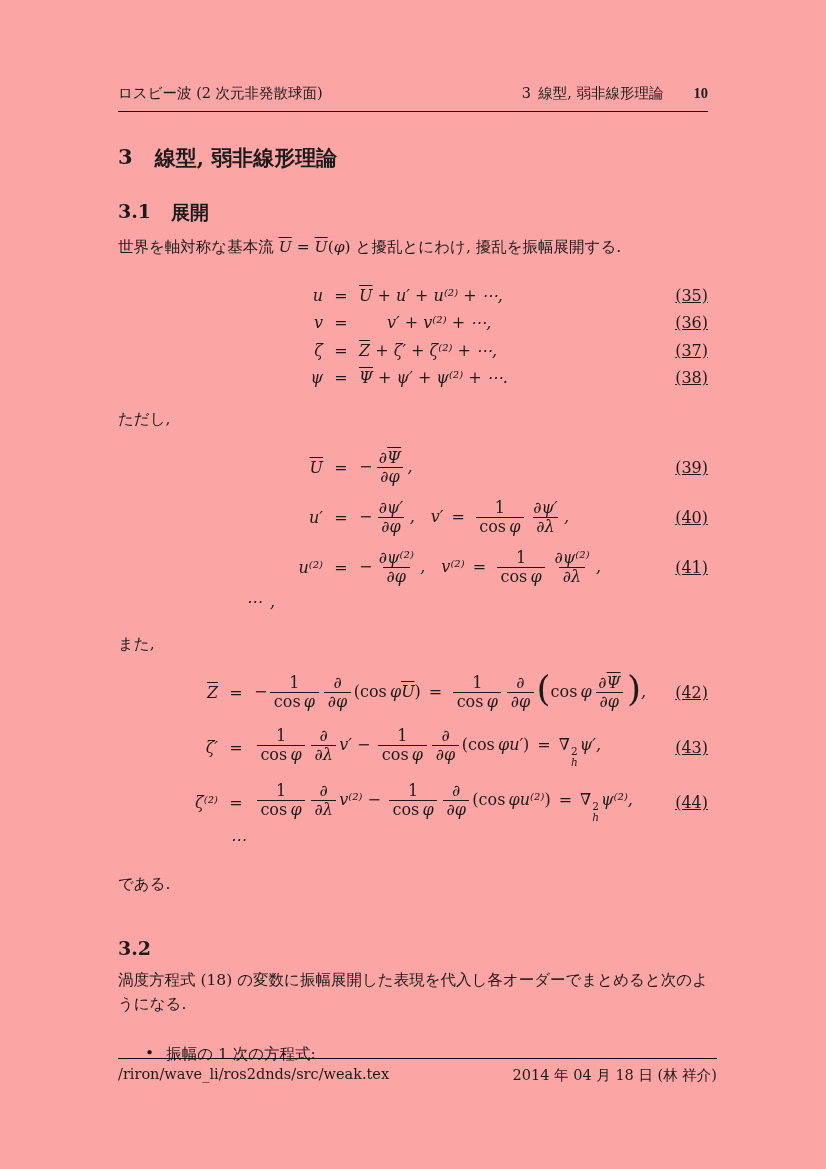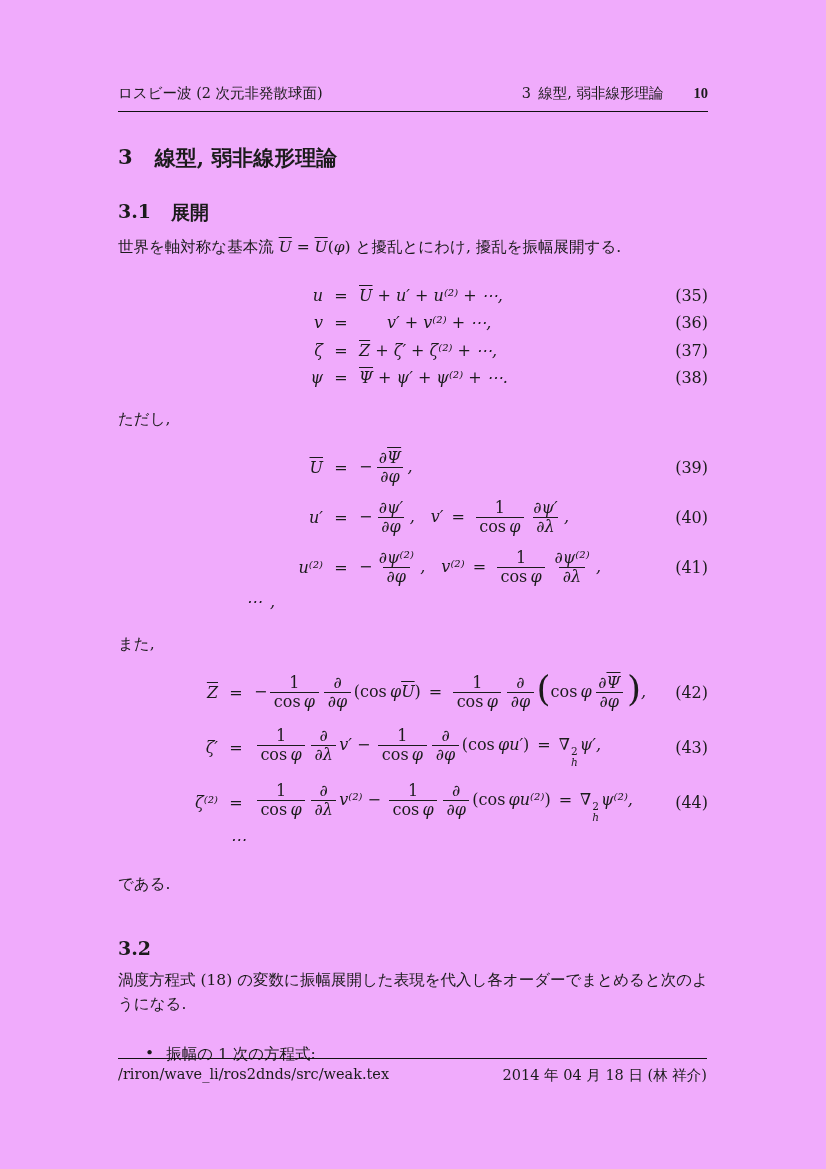--- a/index.html
+++ b/index.html
@@ -1,16 +1,16 @@
 <!DOCTYPE html>
 <html><head>
 <meta charset="utf-8">
 <style>
   html,body{margin:0;padding:0;background:#e8e8e8;}
-  .page{position:relative;width:826px;height:1169px;background:#f0abfc;color:#1b1b1b;
+  .page{position:relative;width:826px;height:1169px;background:#fca5a5;color:#1b1b1b;
         font-family:"DejaVu Serif","Liberation Serif",serif;overflow:hidden;margin:0 auto;}
   .content{margin:0 118px;}
 
   
   .header{margin-top:84px;display:flex;justify-content:space-between;align-items:baseline;
           font-size:14.5px;padding-bottom:8px;border-bottom:1.4px solid #111;}
   .header .hright{display:flex;gap:30px;align-items:baseline;}
   .header .pagenum{font-weight:bold;font-family:Liberation Serif, serif;}
 
   
@@ -31,37 +31,37 @@
   .frac .den{border-top:1px solid #1b1b1b;}
   .big{font-size:225%;font-style:normal;line-height:0;vertical-align:-0.1em;}
   .stack{display:inline-flex;flex-direction:column;align-items:flex-start;font-size:66%;
          line-height:1.05;vertical-align:-0.5em;margin:0 2px 0 1px;}
 
   .eqblock{font-size:16px;}
   .eqrow{display:grid;grid-template-columns:var(--c1) var(--c2) 1fr auto;align-items:center;}
   .eqrow .lhs{text-align:right;white-space:nowrap;}
   .eqrow .rel{text-align:center;}
   .eqrow .rhs{white-space:nowrap;}
-  .eqrow .no{text-align:left;font-style:normal;}
+  .eqrow .no{text-align:left;font-style:normal;text-decoration:underline;}
   .eqrow.eqcont{display:block;}
 
   .eq-expansion{--c1:205px;--c2:36px;margin-top:22px;}
   .eq-expansion .eqrow{min-height:27.5px;}
   .eq-velocity{--c1:205px;--c2:36px;margin-top:12px;}
   .eq-velocity .eqrow{min-height:50px;}
   .eq-velocity .eqrow.eqcont{min-height:24px;margin-left:128px;}
   .eq-vorticity{--c1:100px;--c2:36px;margin-top:10px;}
   .eq-vorticity .eqrow{min-height:55px;}
   .eq-vorticity .eqrow.eqcont{min-height:22px;margin-left:112px;}
 
   
   .bullet-line{margin:28px 0 0;font-size:15.5px;display:flex;gap:12px;padding-left:27px;}
 
   
-  .footer{position:absolute;left:118px;right:119px;top:1058px;border-top:1.3px solid #111;
+  .footer{position:absolute;left:118px;right:109px;top:1058px;border-top:1.3px solid #111;
           padding-top:7px;display:flex;justify-content:space-between;font-size:14.5px;}
 </style>
 </head>
 <body>
 
 <div class="page">
   <div class="content">
 
     <div class="header">
       <span>ロスビー波 (2 次元非発散球面)</span>

